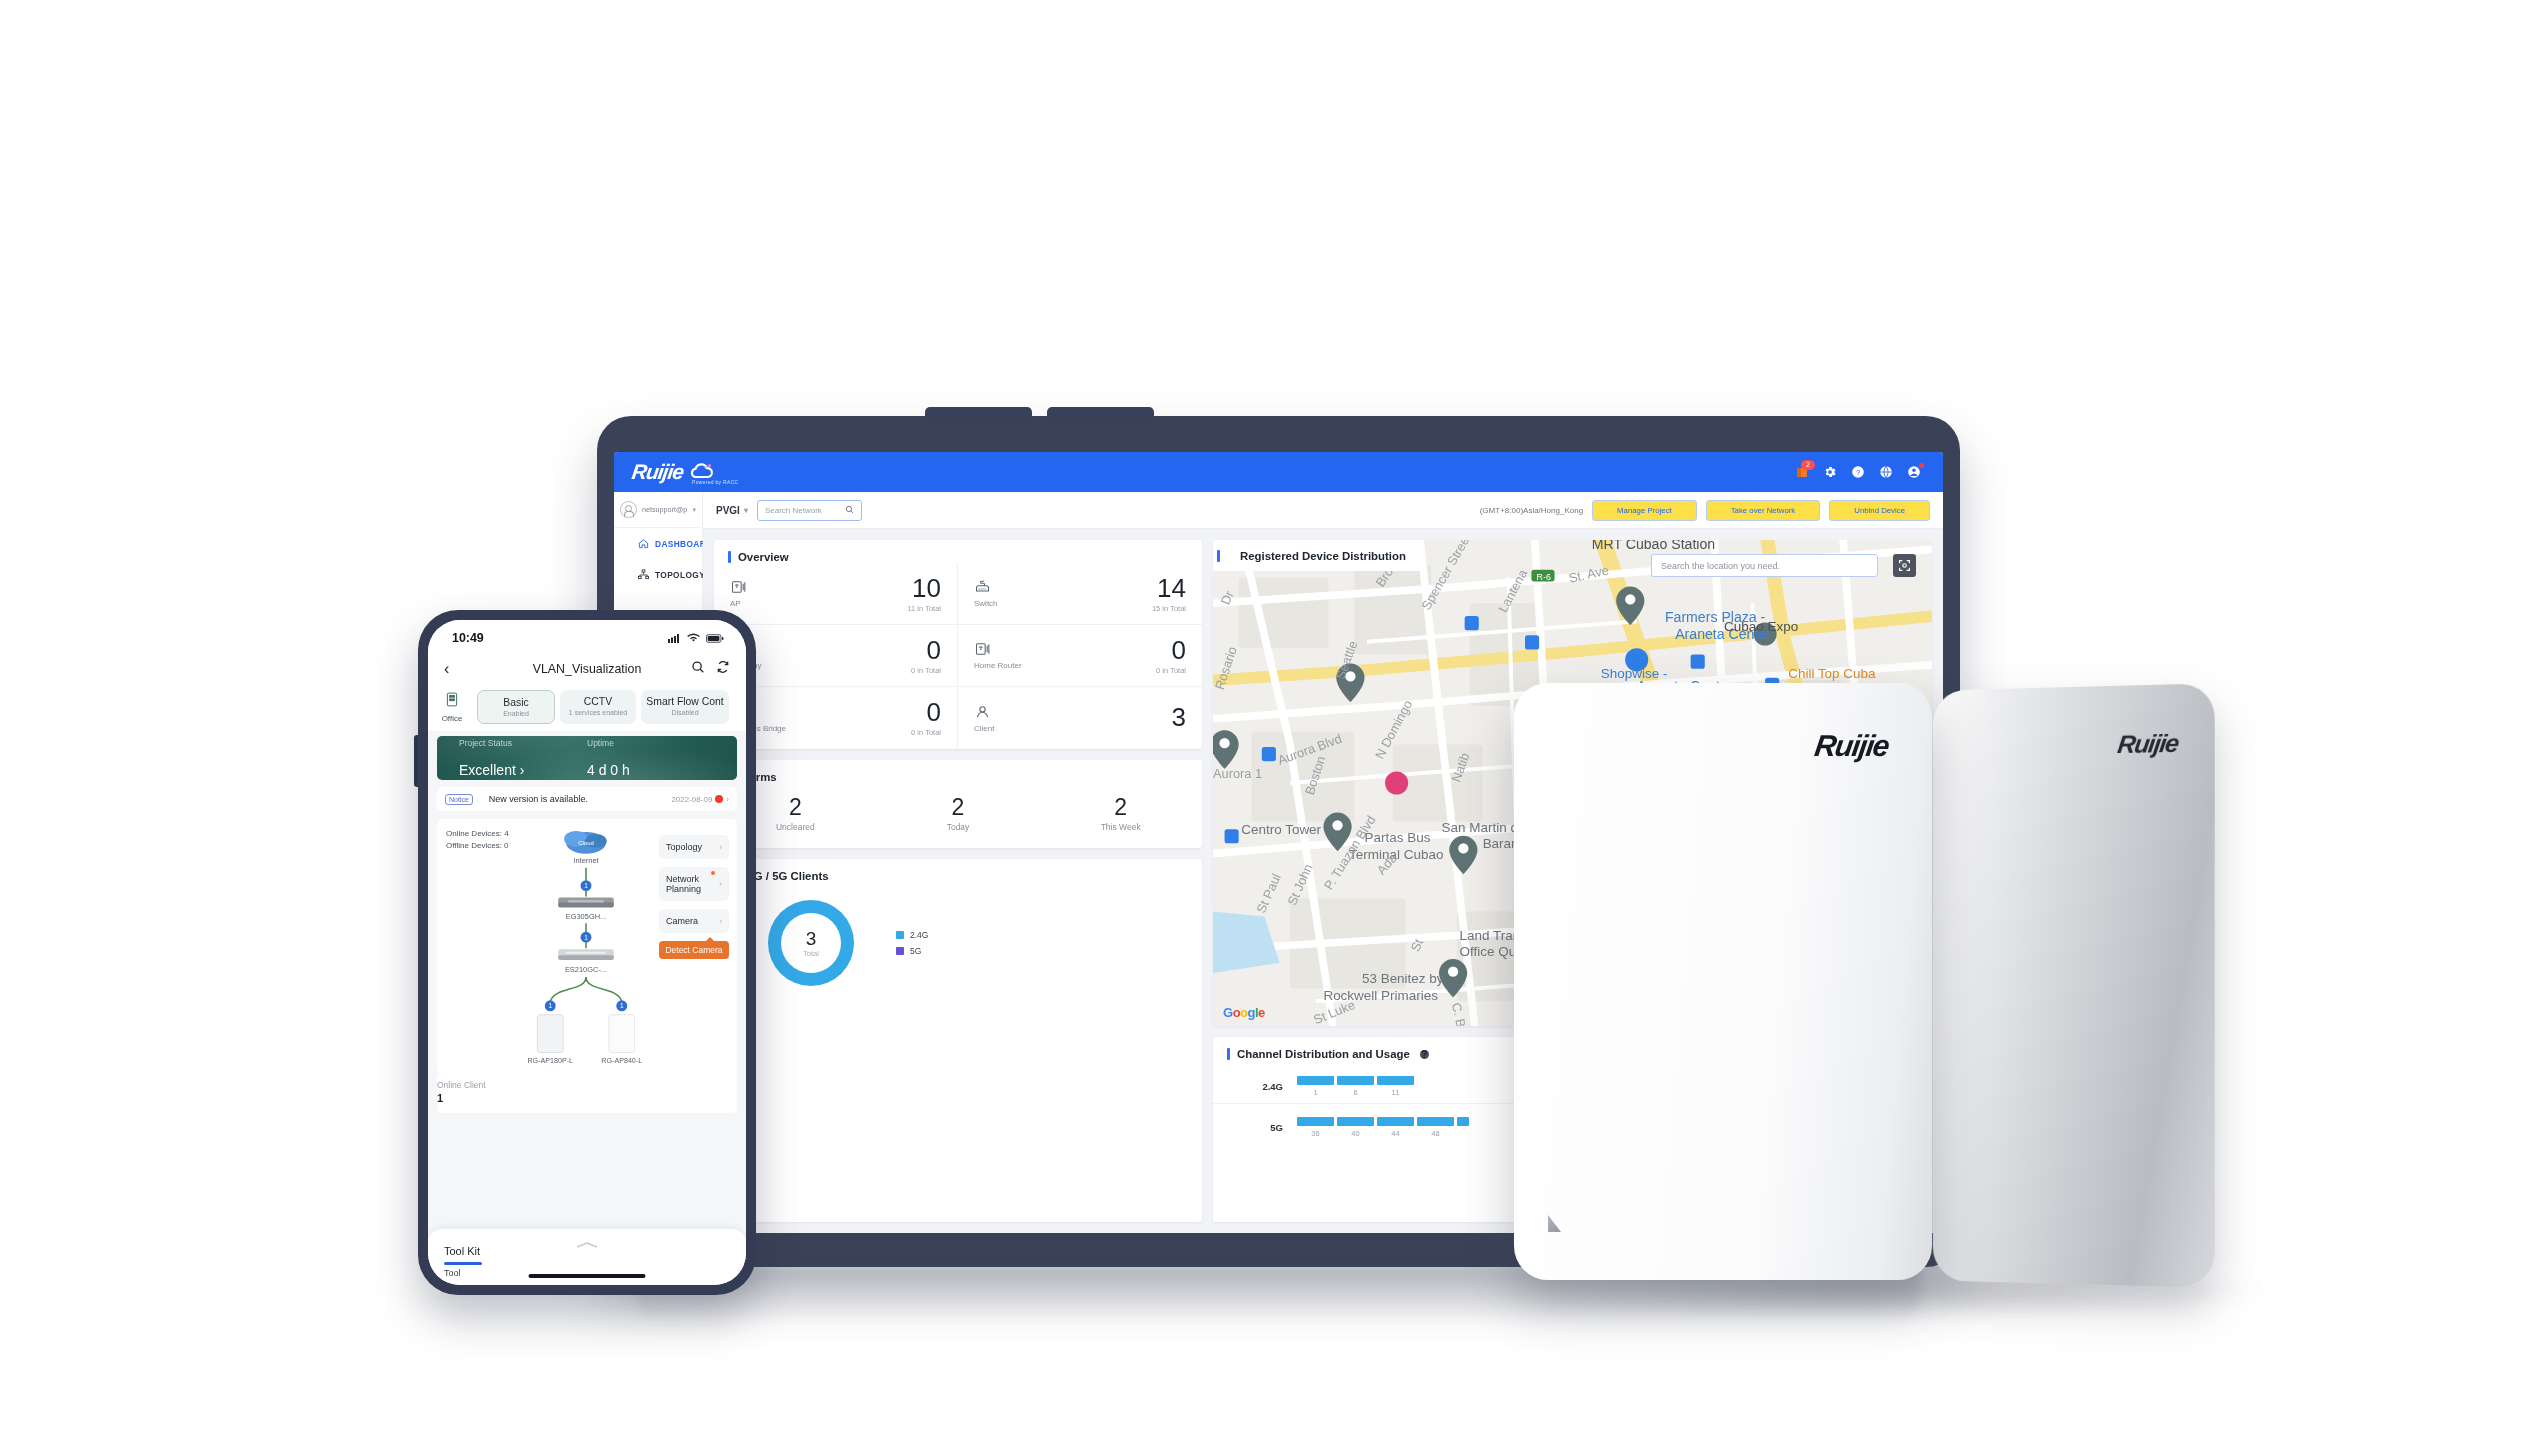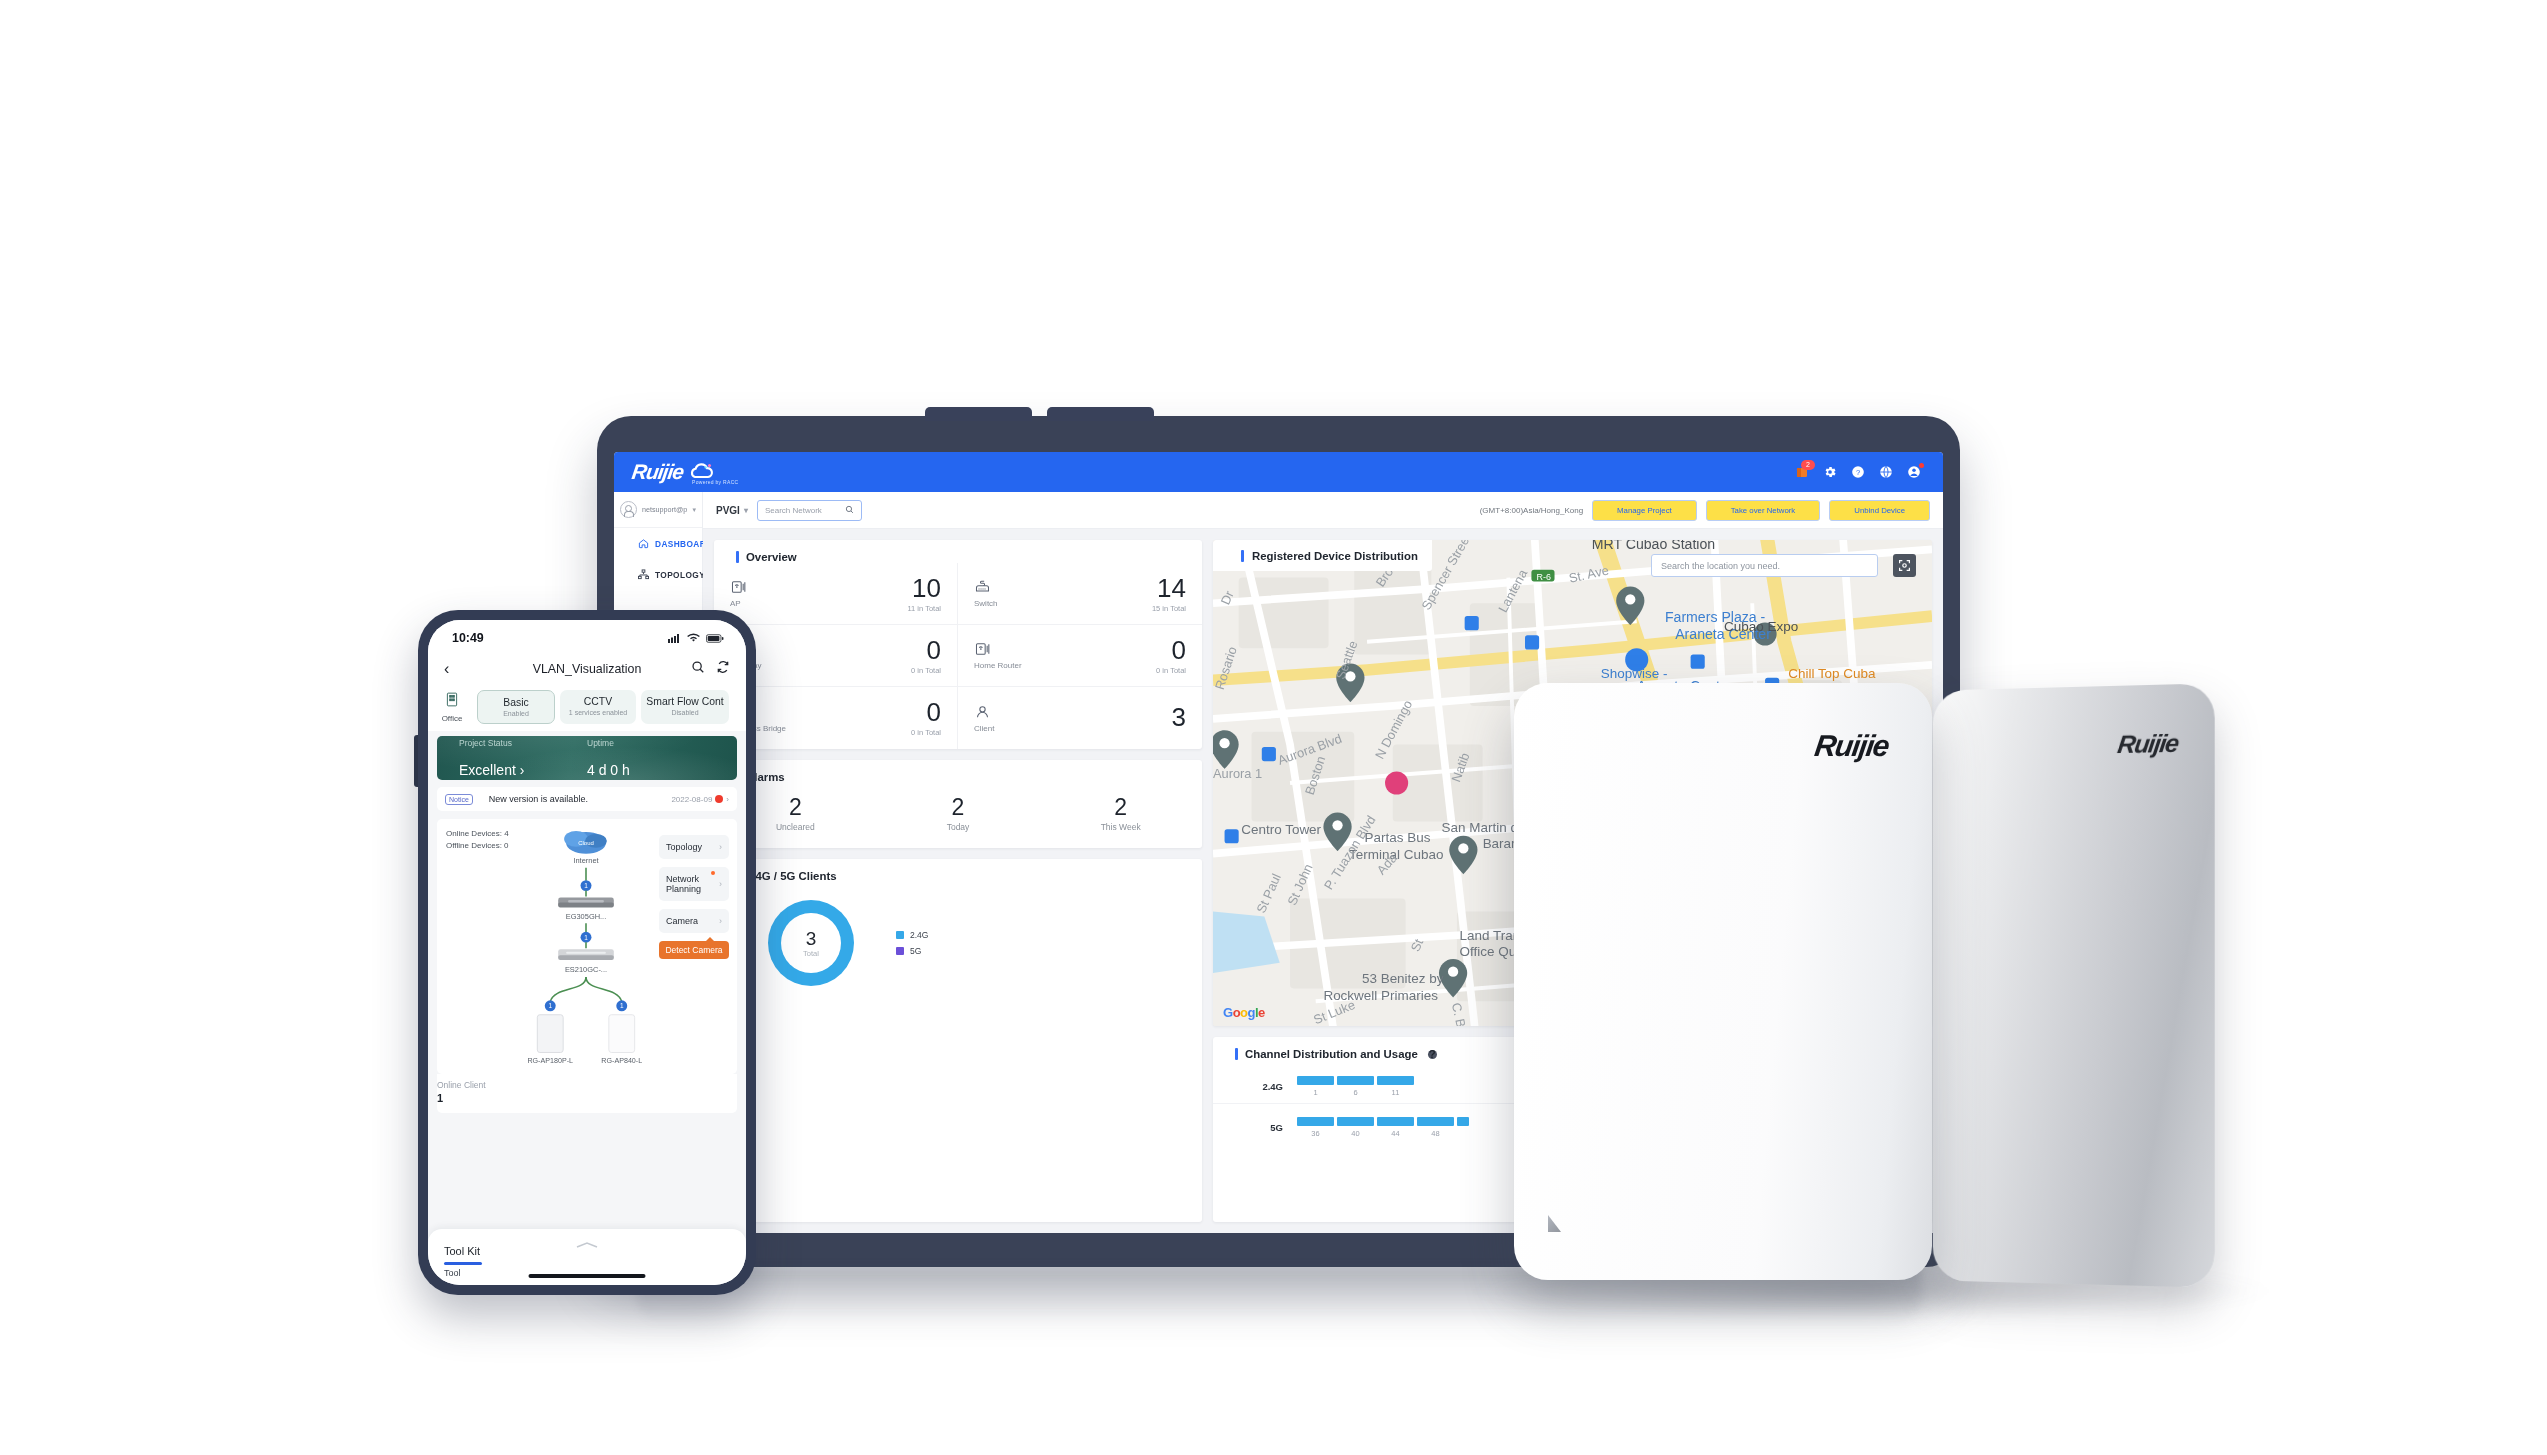--- a/index.html
+++ b/index.html
@@ -57,21 +57,21 @@
   .searchbox span{font-size:8px;color:#9aa0ab;}
   .searchbox .mag{margin-left:auto;}
   .tz{margin-left:auto;font-size:8px;color:#71777f;white-space:nowrap;}
   .tbtn{border:1px solid #b8cdf5;border-radius:3px;height:19px;display:flex;align-items:center;padding:0 24px;
         font-size:7.8px;color:#2566f0;background:#fde047;white-space:nowrap;cursor:pointer;}
 
   .panels{flex:1;display:flex;gap:11px;padding:11px;box-sizing:border-box;background:#f2f3f6;min-height:0;}
   .colL{width:488px;flex:none;display:flex;flex-direction:column;gap:11px;}
   .colR{flex:1;display:flex;flex-direction:column;gap:11px;min-width:0;}
   .card{background:#fff;border-radius:3px;box-shadow:0 1px 3px rgba(30,40,60,.07);position:relative;overflow:hidden;}
-  .card-title{display:flex;align-items:center;gap:7px;padding:11px 13px 0 22px;}
+  .card-title{display:flex;align-items:center;gap:7px;padding:11px 13px 0 14px;}
   .card-title i{width:3px;height:12px;background:#3470f7;border-radius:1px;display:block;}
   .card-title span{font-size:11.4px;color:#20262f;font-weight:bold;}
   .qmark{width:9px;height:9px;border-radius:50%;background:#4a5160;color:#fff;font-size:7px;line-height:9px;text-align:center;margin-left:3px;}
 
   
   .ovgrid{display:grid;grid-template-columns:1fr 1fr;}
   .ovcell{display:flex;align-items:center;padding:13px 16px;box-sizing:border-box;height:62px;}
   .ovcell:nth-child(odd){border-right:1px solid #f0f1f4;}
   .ovcell:nth-child(1),.ovcell:nth-child(2),.ovcell:nth-child(3),.ovcell:nth-child(4){border-bottom:1px solid #f0f1f4;}
   .ovleft{display:flex;flex-direction:column;gap:4px;}
@@ -94,21 +94,21 @@
   .donut:after{content:"";position:absolute;width:60px;height:60px;border-radius:50%;background:#fff;}
   .donut-c{position:relative;z-index:2;text-align:center;}
   .donut-num{font-size:19px;color:#22272f;line-height:20px;}
   .donut-lbl{font-size:7.5px;color:#aab0b8;}
   .legend{margin-left:42px;display:flex;flex-direction:column;gap:6px;}
   .leg{display:flex;align-items:center;gap:6px;font-size:8.5px;color:#3d434d;}
   .swatch{width:8px;height:8px;border-radius:1px;}
 
   
   .mapcard{flex:1;position:relative;min-height:0;background:#f0eeea;overflow:hidden;}
-  .map-title{position:absolute;left:0;top:0;z-index:6;background:#fff;padding:10px 14px 9px 28px;display:flex;align-items:center;gap:8px;border-radius:3px 0 3px 0;}
+  .map-title{position:absolute;left:0;top:0;z-index:6;background:#fff;padding:10px 14px 9px 4px;display:flex;align-items:center;gap:20px;border-radius:3px 0 3px 0;}
   .mapsearch{position:absolute;right:54px;top:14px;z-index:6;width:227px;height:23px;border:1px solid #b9cdf0;border-radius:3px;
              background:#fff;display:flex;align-items:center;padding:0 9px;box-sizing:border-box;font-size:9px;color:#8e959f;cursor:text;}
   .mapfull{position:absolute;right:16px;top:14px;z-index:6;width:23px;height:23px;background:#4d545f;border-radius:3px;
            display:flex;align-items:center;justify-content:center;cursor:pointer;}
   .gmaplogo{position:absolute;left:10px;bottom:6px;z-index:6;font-size:13px;font-weight:bold;letter-spacing:-0.5px;}
   .mapsvg{position:absolute;inset:0;width:100%;height:100%;}
 
   
   .chanrow{display:flex;align-items:center;padding:12px 0 6px 0;}
   .chanrow + .chanrow{border-top:1px solid #f1f2f5;padding-top:13px;}

